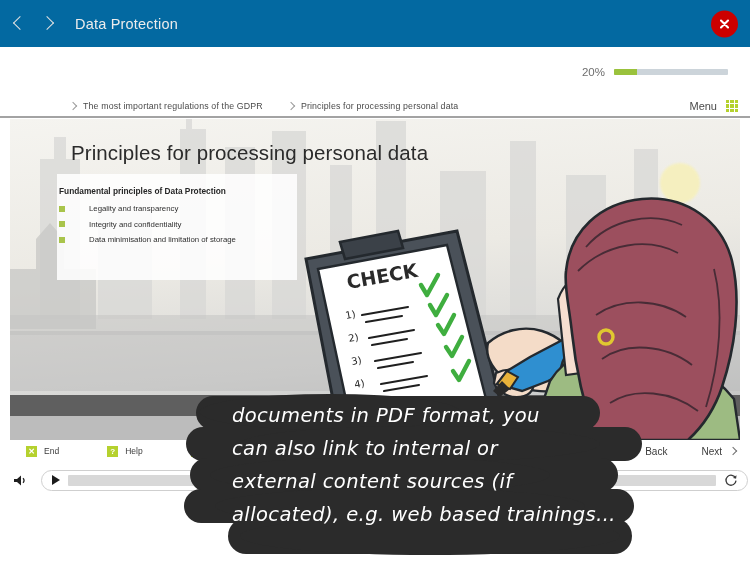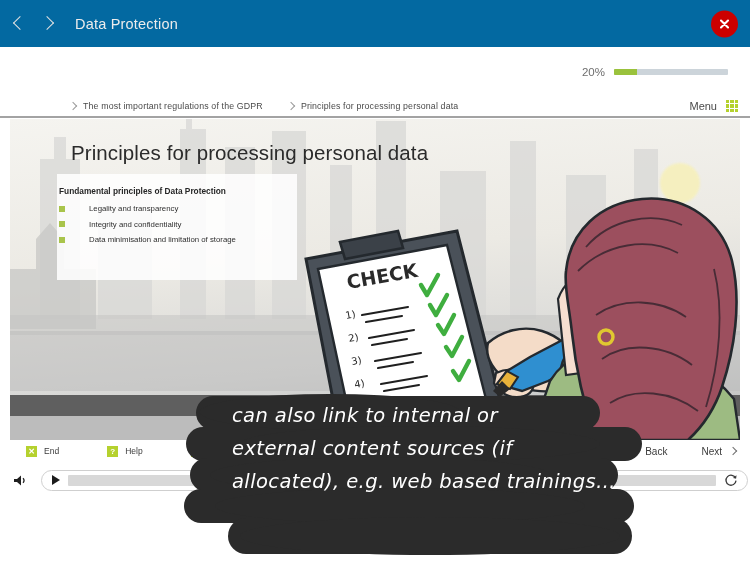--- a/index.html
+++ b/index.html
@@ -387,18 +387,19 @@
       <rect x="228" y="518" width="404" height="36" rx="18"></rect>
       <ellipse cx="330" cy="412" rx="130" ry="18"></ellipse>
       <ellipse cx="420" cy="444" rx="180" ry="18"></ellipse>
       <ellipse cx="380" cy="475" rx="170" ry="18"></ellipse>
       <ellipse cx="400" cy="506" rx="185" ry="18"></ellipse>
       <ellipse cx="430" cy="536" rx="190" ry="19"></ellipse>
     </g>
   </svg>
 
   <div class="annot-text">
+    <div>documents in PDF format, you</div>
     <div>can also link to internal or</div>
     <div>external content sources (if</div>
     <div>allocated), e.g. web based trainings…</div>
   </div>
 
 </div>
 
 </body></html>

